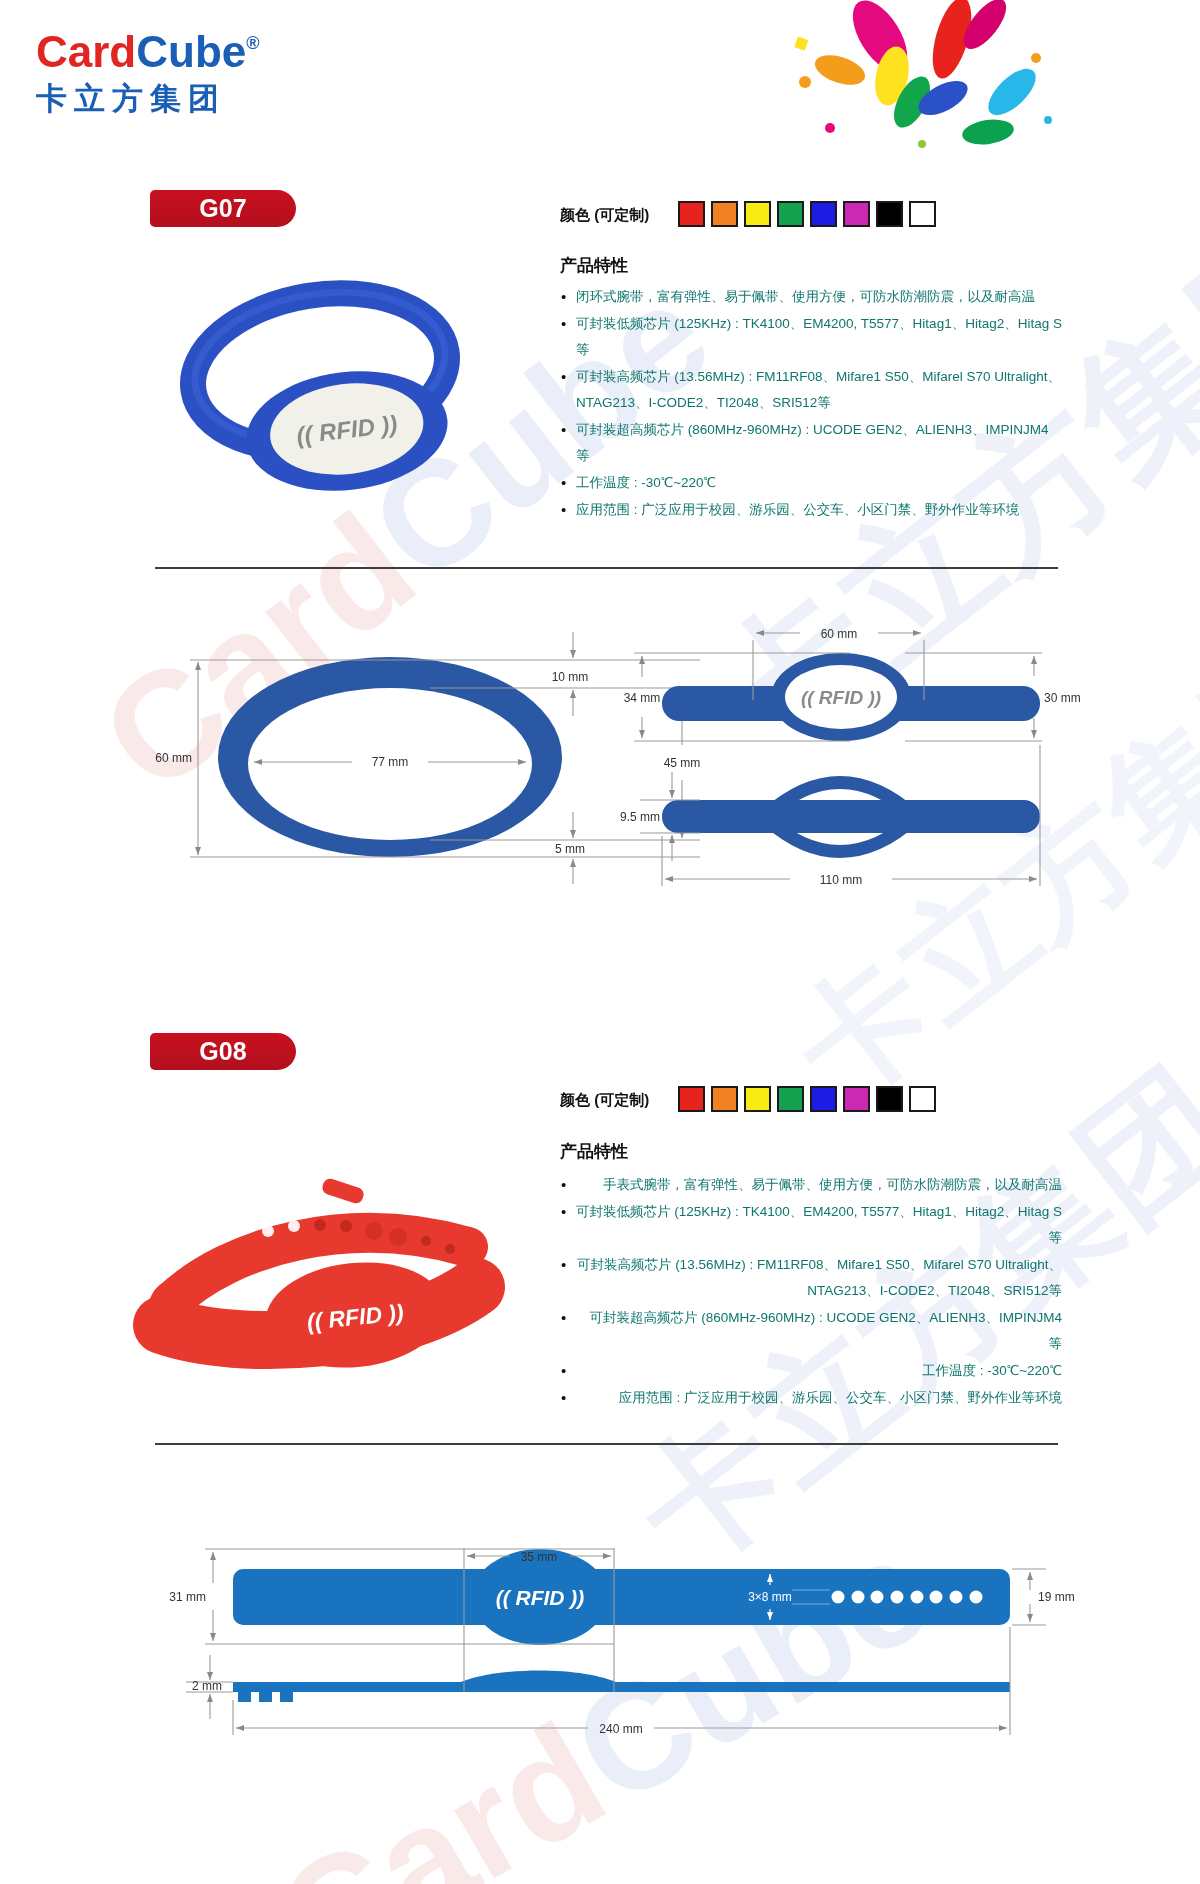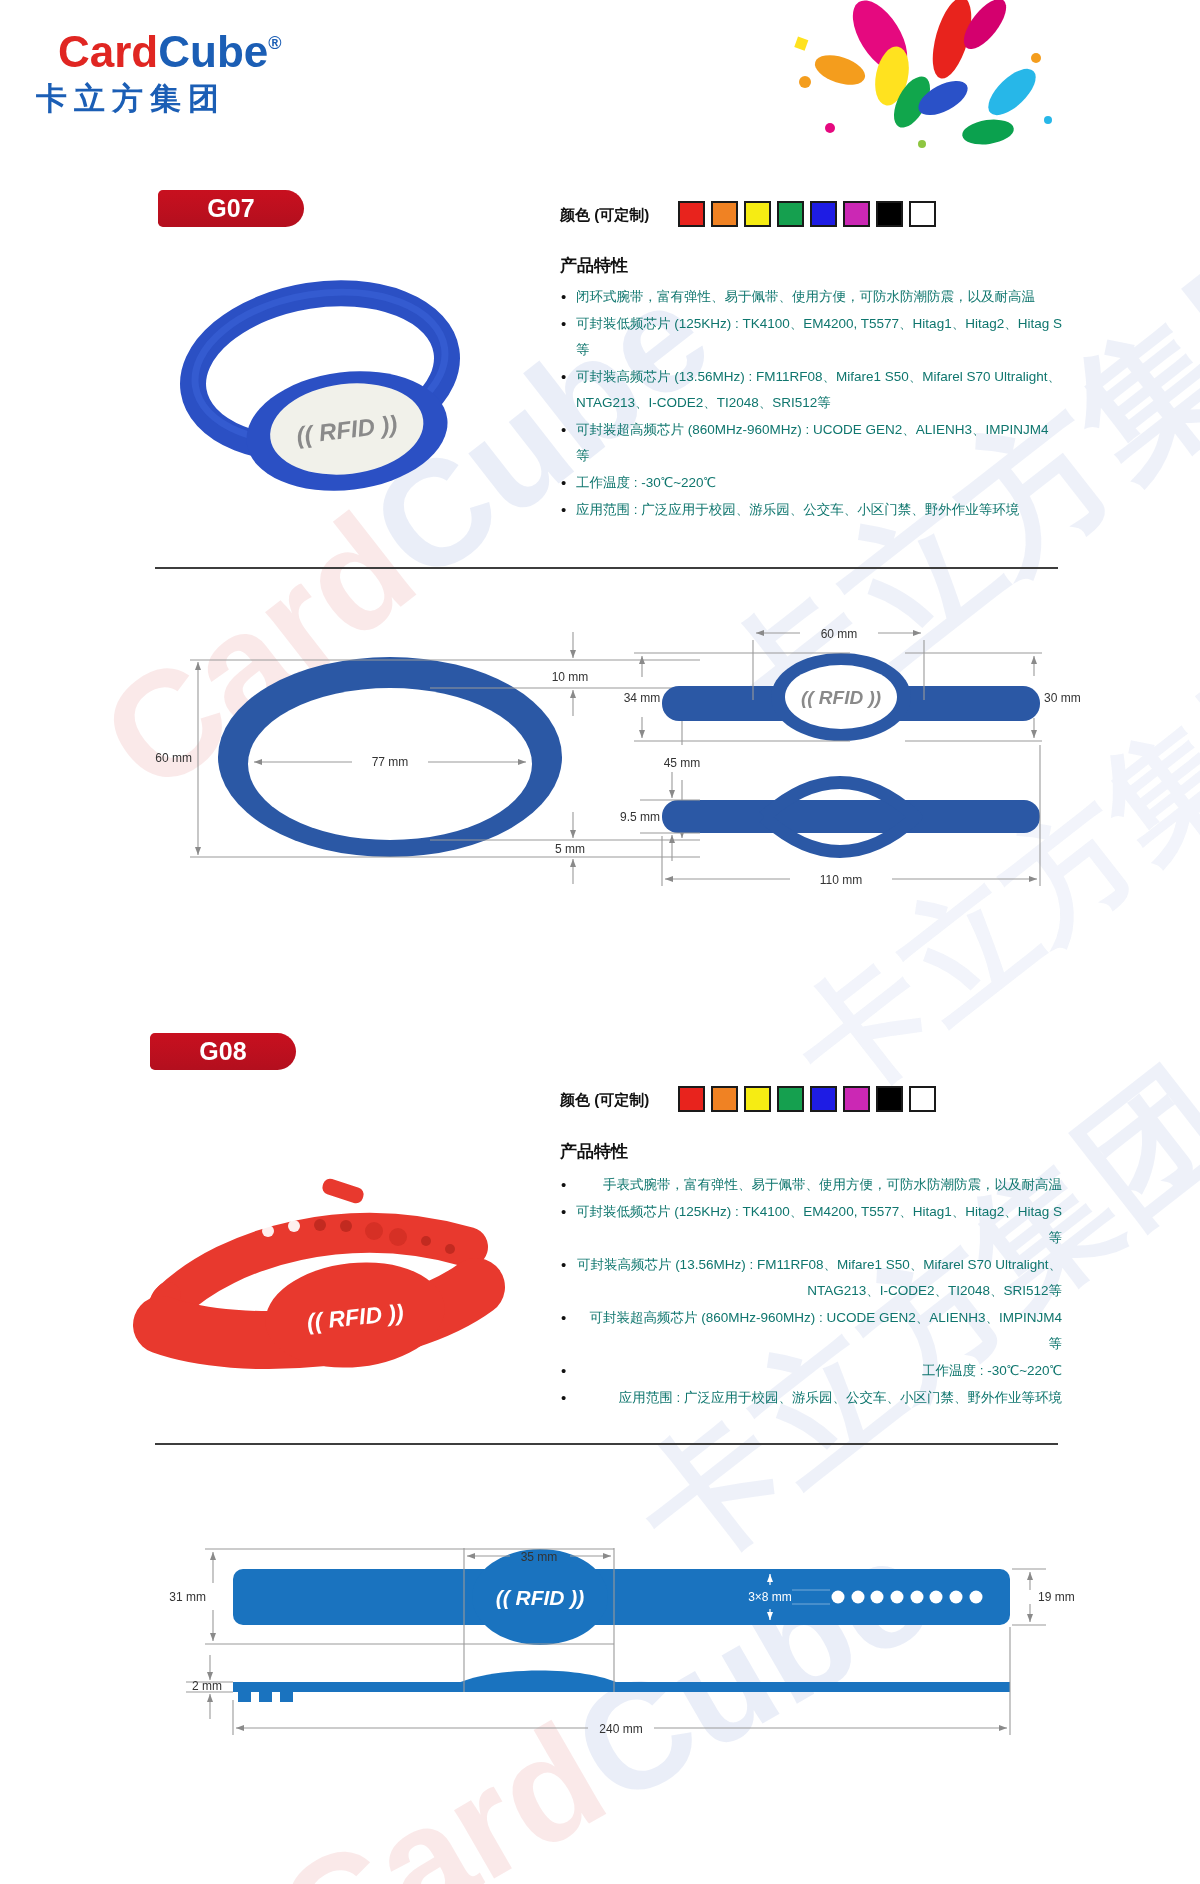--- a/index.html
+++ b/index.html
@@ -5,21 +5,21 @@
   html,body{margin:0;padding:0;background:#fff;}
   .page{position:relative;width:1200px;height:1884px;background:#fff;overflow:hidden;
         font-family:"Liberation Sans",sans-serif;color:#222;}
   .abs{position:absolute;}
   
   .wm{position:absolute;font-weight:bold;transform-origin:left top;pointer-events:none;
       white-space:nowrap;z-index:1;}
   .wm .wred{color:rgba(219,85,85,0.13);} .wm .wblue{color:rgba(92,126,200,0.13);}
   .wm-cn{color:rgba(86,120,200,0.10);}
   
-  .logo-en{font-size:44px;font-weight:bold;letter-spacing:0;line-height:1;margin-left:22px;}
+  .logo-en{font-size:44px;font-weight:bold;letter-spacing:0;line-height:1;}
   .logo-red{color:#e02622;} .logo-blue{color:#1b5eb5;}
   .logo-reg{font-size:18px;color:#1b5eb5;vertical-align:18px;font-weight:bold;}
   .logo-cn{font-size:31px;font-weight:bold;color:#1b5eb5;letter-spacing:7px;line-height:1;}
   
   .badge{width:146px;height:37px;display:flex;align-items:center;justify-content:center;
          background:linear-gradient(180deg,#c8101f,#b30f1e);color:#fff;font-size:25px;
          font-weight:bold;border-radius:5px 19px 19px 5px;z-index:3;}
   .color-label{font-size:15px;font-weight:600;color:#111;z-index:3;}
   .swatches{display:flex;gap:6px;z-index:3;}
   .swatch{width:27px;height:26px;border:2px solid #1a1a1a;box-sizing:border-box;background:#fff;}
@@ -67,21 +67,21 @@
     </g>
   </svg>
 
   <div class="abs" style="left:36px;top:30px;z-index:3;">
     <div class="logo-en">
       <span class="logo-red">Card</span><span class="logo-blue">Cube</span><span class="logo-reg">®</span>
     </div>
     <div class="logo-cn" style="margin-top:9px;">卡立方集团</div>
   </div>
 
-  <div class="badge abs" style="left:158px;top:190px;text-align:right;">G07</div>
+  <div class="badge abs" style="left:150px;top:190px;text-align:right;">G07</div>
 
   <div class="color-label abs" style="left:560px;top:206px;">颜色 (可定制)</div>
   <div class="swatches abs" style="left:678px;top:201px;">
     <span class="swatch" style="background: rgb(232, 35, 29);"></span>
     <span class="swatch" style="background: rgb(240, 130, 35);"></span>
     <span class="swatch" style="background: rgb(246, 236, 19);"></span>
     <span class="swatch" style="background: rgb(21, 160, 79);"></span>
     <span class="swatch" style="background: rgb(30, 28, 228);"></span>
     <span class="swatch" style="background: rgb(203, 40, 180);"></span>
     <span class="swatch" style="background: rgb(0, 0, 0);"></span>

